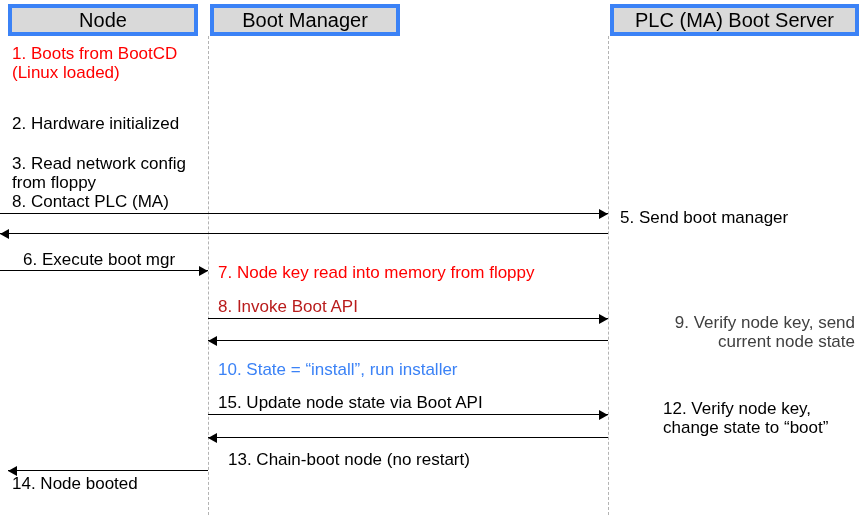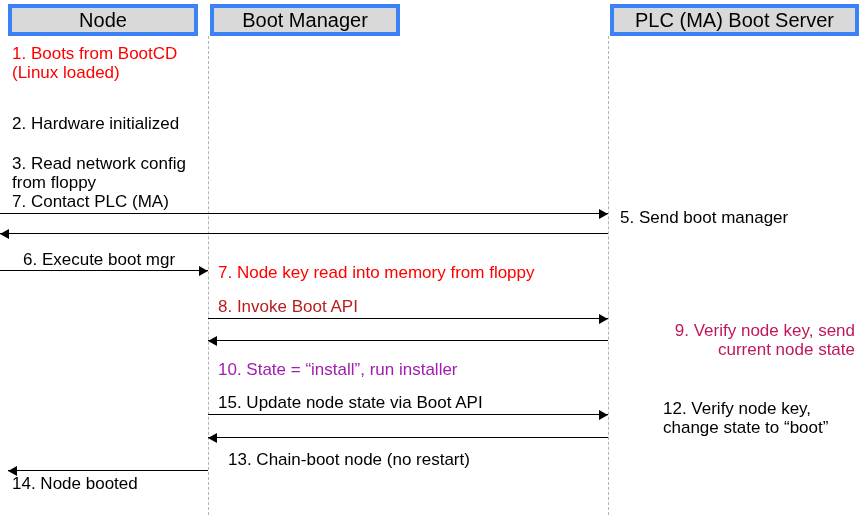--- a/index.html
+++ b/index.html
@@ -98,27 +98,27 @@
       <div class="arrow-head left" style="top: 433px; left: 208px;"></div>
       <div class="arrow-line" style="left: 8px; top: 470px; width: 200px;"></div>
       <div class="arrow-head left" style="top: 466px; left: 8px;"></div>
     </div>
   <div id="steps">
       <div class="step red" style="left: 12px; top: 44px; width: 190px; color: rgb(255, 0, 0);">1. Boots from BootCD
 (Linux loaded)</div>
       <div class="step" style="left: 12px; top: 104px; width: 190px; color: rgb(0, 0, 0); margin-top: 10px;">2. Hardware initialized</div>
       <div class="step" style="left: 12px; top: 134px; width: 190px; color: rgb(0, 0, 0); margin-top: 20px;">3. Read network config
 from floppy</div>
-      <div class="step" style="left: 12px; top: 192px; width: 190px; color: rgb(0, 0, 0);">7. Contact PLC (MA)</div>
+      <div class="step" style="left: 12px; top: 192px; width: 190px; color: rgb(0, 0, 0);">8. Contact PLC (MA)</div>
       <div class="step" style="left: 620px; top: 208px; width: 235px; color: rgb(0, 0, 0);">5. Send boot manager</div>
       <div class="step" style="left: 12px; top: 250px; width: 190px; color: rgb(0, 0, 0); margin-left: 11px;">6. Execute boot mgr</div>
       <div class="step red" style="left: 218px; top: 263px; width: 390px; color: rgb(255, 0, 0);">7. Node key read into memory from floppy</div>
       <div class="step" style="left: 218px; top: 297px; width: 380px; color: #b91c1c;">8. Invoke Boot API</div>
-      <div class="step red right" style="left: 604px; top: 313px; width: 251px; color: #be185d; margin-top: 8px;">9. Verify node key, send
+      <div class="step red right" style="left: 604px; top: 313px; width: 251px; color: #404040;">9. Verify node key, send
 current node state</div>
-      <div class="step" style="left: 218px; top: 360px; width: 390px; color: #a21caf;">10. State = “install”, run installer</div>
+      <div class="step" style="left: 218px; top: 360px; width: 390px; color: #3b82f6;">10. State = “install”, run installer</div>
       <div class="step" style="left: 218px; top: 393px; width: 390px; color: rgb(0, 0, 0);">15. Update node state via Boot API</div>
       <div class="step" style="left: 620px; top: 399px; width: 235px; color: rgb(0, 0, 0); margin-left: 43px;">12. Verify node key,
 change state to “boot”</div>
       <div class="step" style="left: 228px; top: 450px; width: 390px; color: rgb(0, 0, 0);">13. Chain-boot node (no restart)</div>
       <div class="step" style="left: 12px; top: 474px; width: 190px; color: rgb(0, 0, 0);">14. Node booted</div>
     </div>
 </div>
 
 </body></html>

